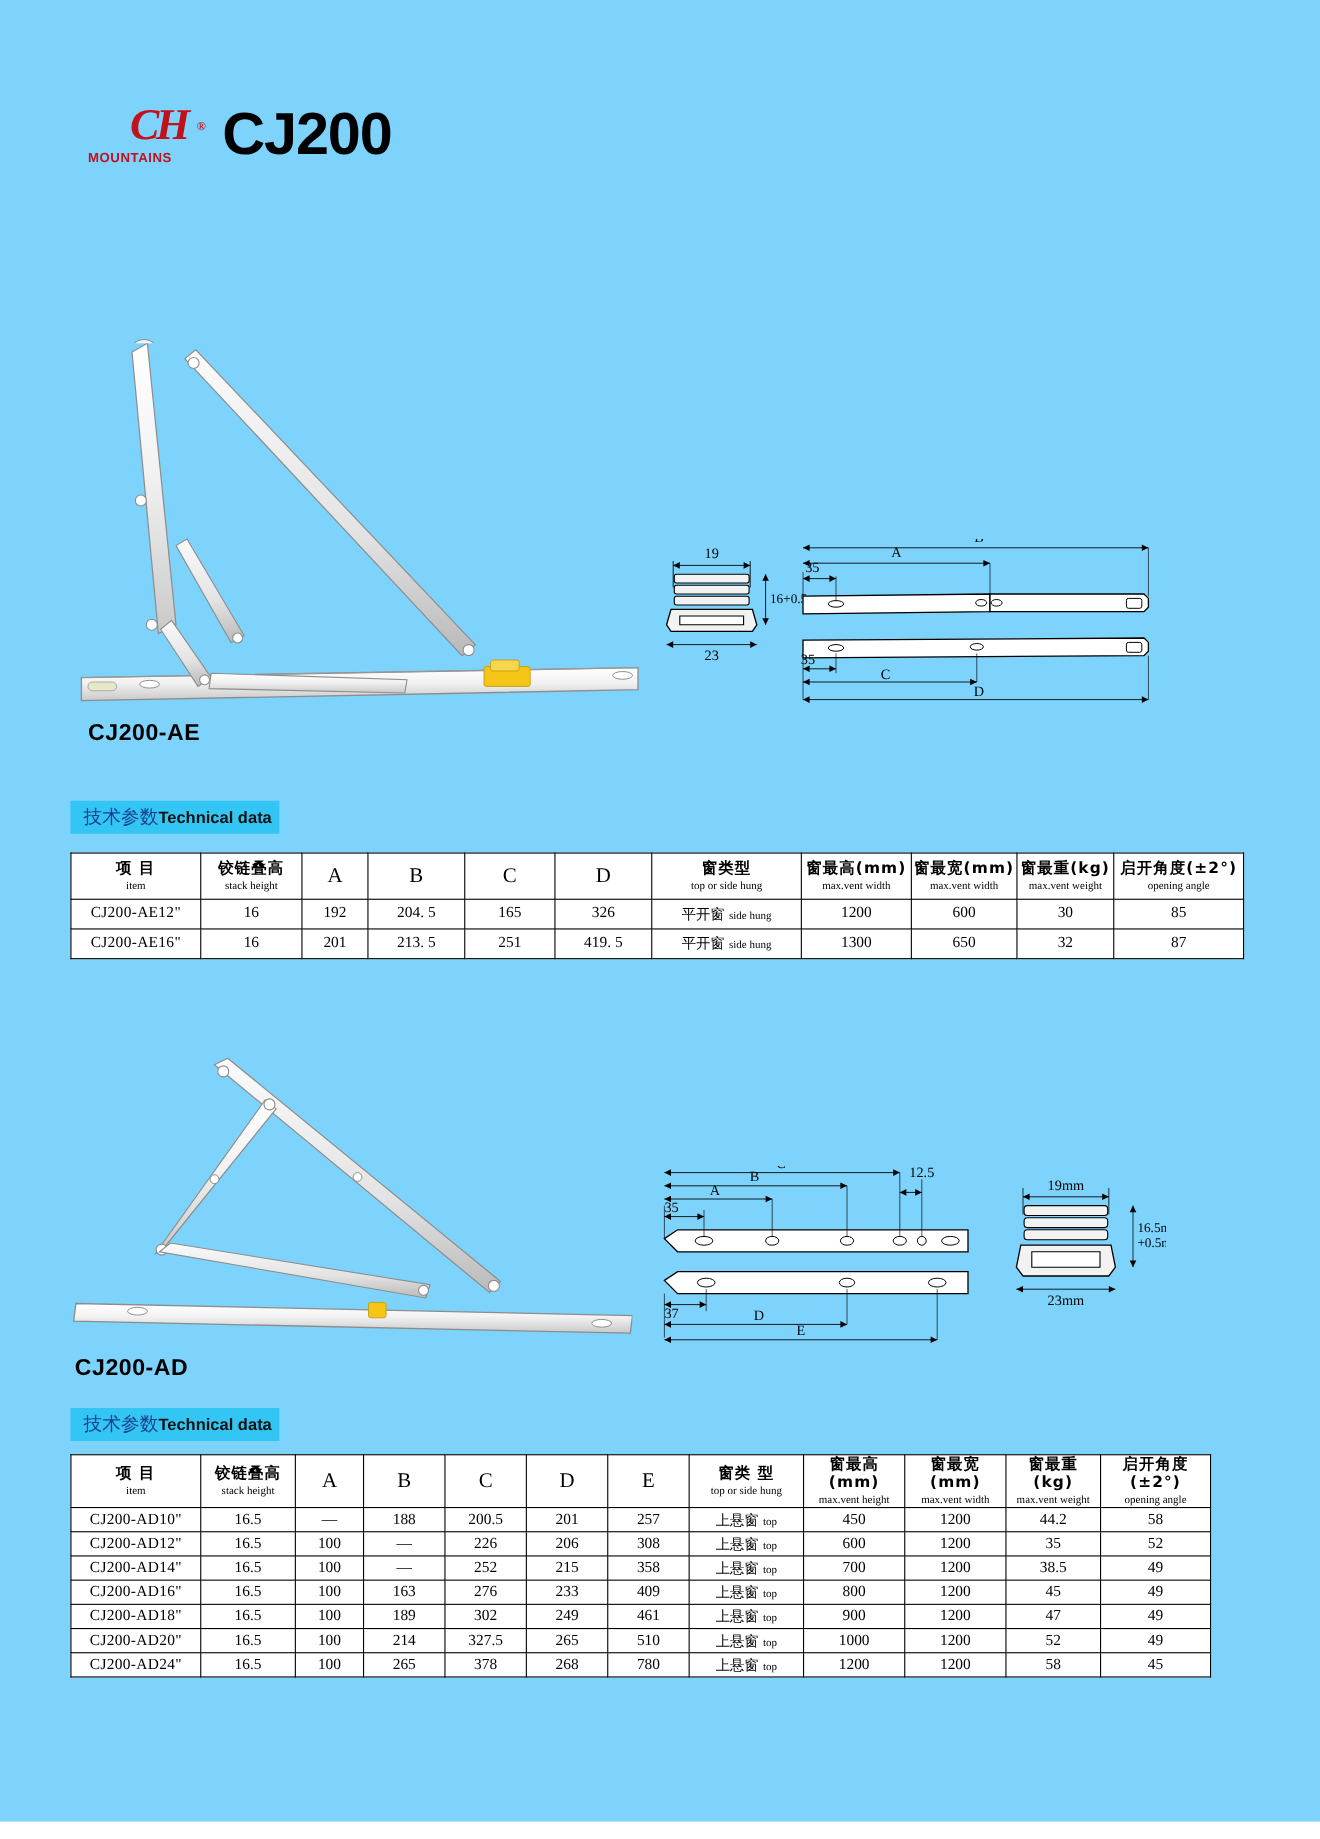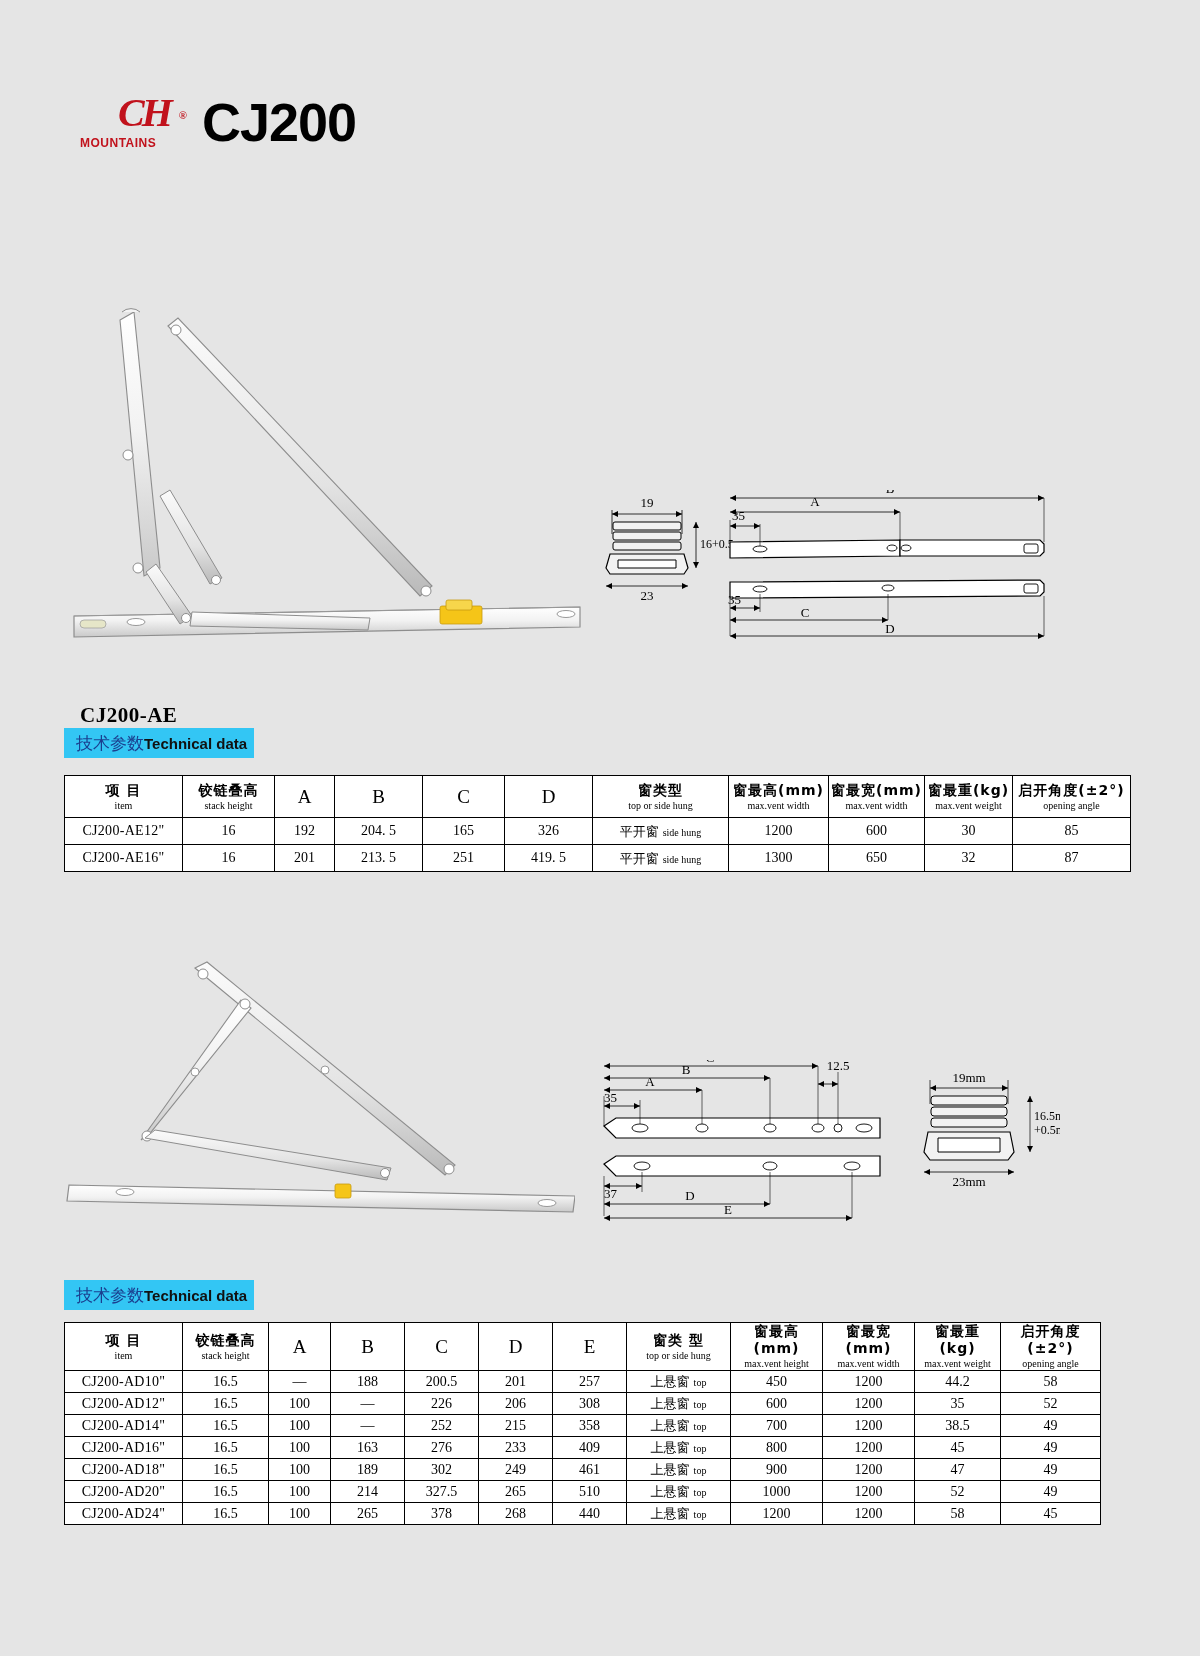--- a/index.html
+++ b/index.html
@@ -13,21 +13,21 @@
     font-family: "Liberation Sans", sans-serif;
     color: #000;
     position: relative;
     overflow: hidden;
   }
   .page {
     position: absolute;
     left: 0; top: 0;
     width: 1200px;
     height: 1672px;
-    background: #e5e5e5;
+    background: #7dd3fc;
   }
 
   
   .header {
     position: absolute;
     left: 80px;
     top: 88px;
     width: 1040px;
     height: 78px;
   }
@@ -109,25 +109,24 @@
     font-weight: bold;
     font-style: italic;
     color: #ffffff;
     font-family: "Liberation Sans", sans-serif;
     letter-spacing: 0.3px;
   }
 
   
   .prod-label {
     position: absolute;
-    font-family: Liberation Serif, serif;
+    font-family: Liberation Sans, sans-serif;
     font-weight: bold;
     font-size: 21px;
     letter-spacing: 0.5px;
-    margin-top: 48px;
   }
   #label-ae { left: 80px; top: 655px; }
   #label-ad { left: 68px; top: 1232px; }
 
   
   .tech-head {
     position: absolute;
     height: 30px;
     background: #33c6f4;
     padding: 0 12px;
@@ -750,21 +749,21 @@
         <td class="cell-num">52</td>
         <td class="cell-num">49</td>
       </tr>
       <tr style="height:22px">
         <td class="cell-model">CJ200-AD24"</td>
         <td class="cell-num">16.5</td>
         <td class="cell-num">100</td>
         <td class="cell-num">265</td>
         <td class="cell-num">378</td>
         <td class="cell-num">268</td>
-        <td class="cell-num">440</td>
+        <td class="cell-num">780</td>
         <td class="cell-type">
           <span class="c">上悬窗</span>
           <span class="e">top</span>
         </td>
         <td class="cell-num">1200</td>
         <td class="cell-num">1200</td>
         <td class="cell-num">58</td>
         <td class="cell-num">45</td>
       </tr>
     </tbody>

